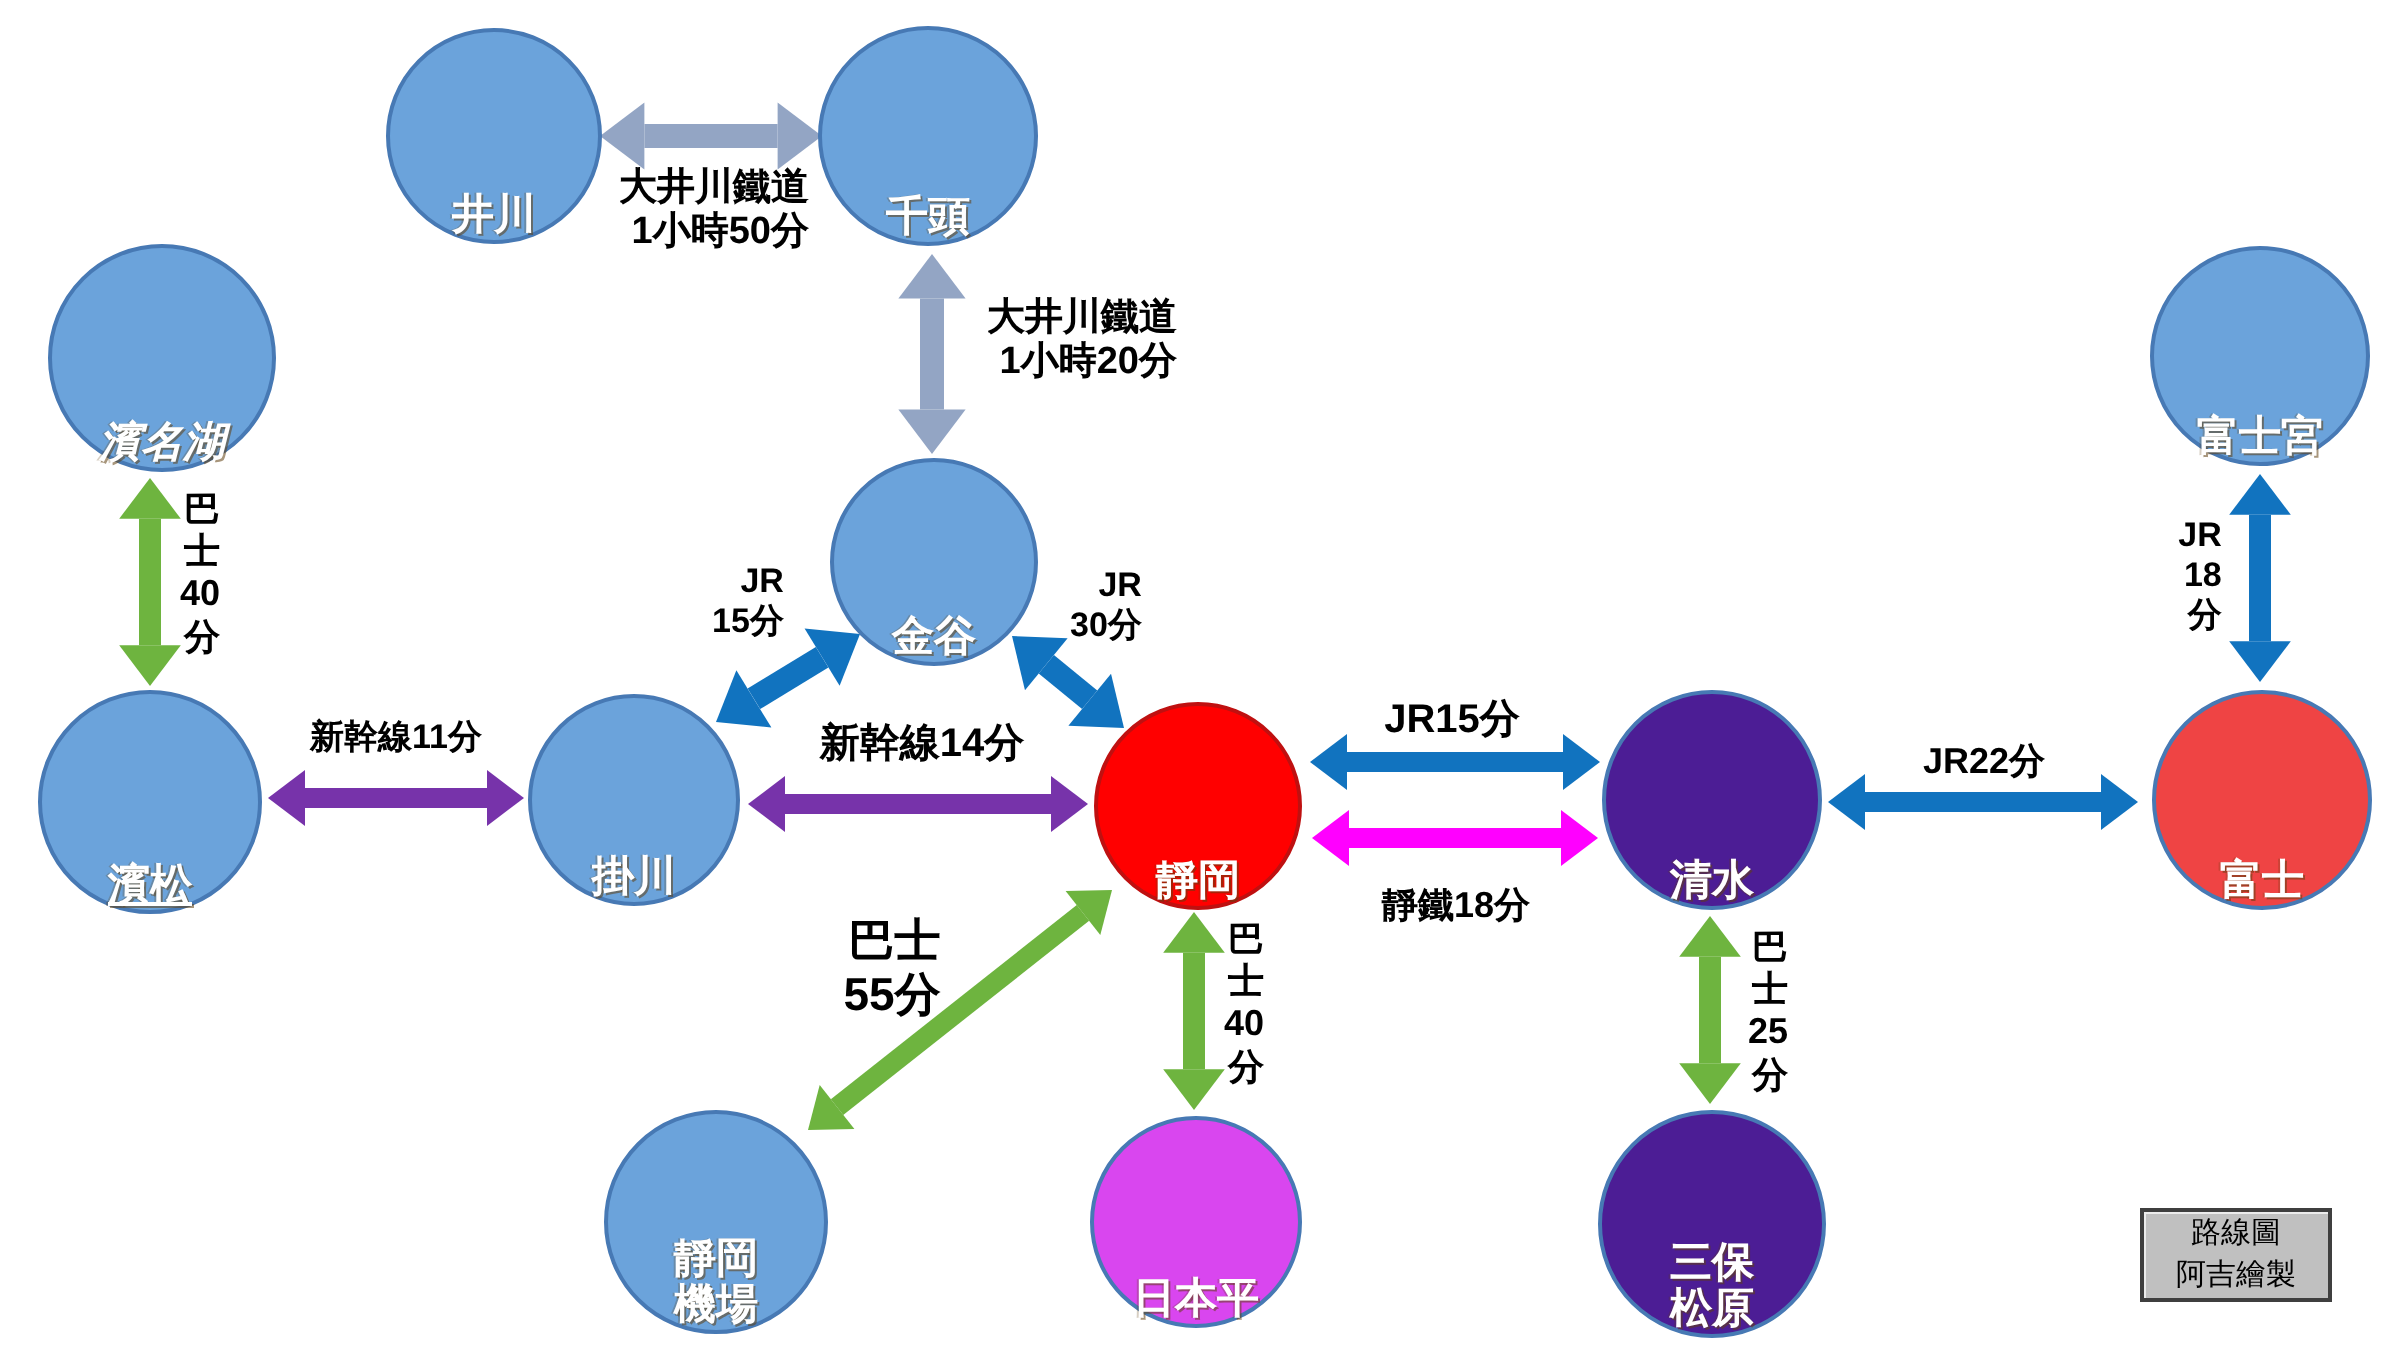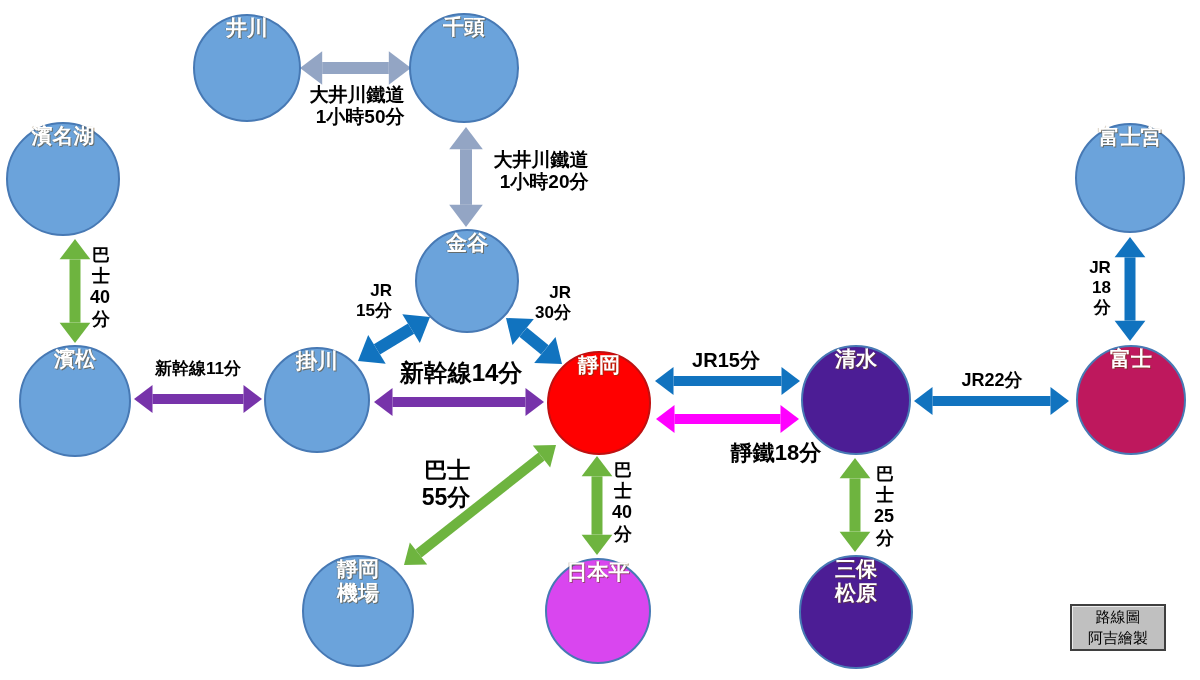--- a/index.html
+++ b/index.html
@@ -1,18 +1,18 @@
 <!DOCTYPE html>
 <html><head>
 <meta charset="utf-8">
 <style>
   html,body{margin:0;padding:0;background:#ffffff;font-family:"Liberation Sans",sans-serif;}
   .canvas{position:relative;width:1200px;height:680px;background:#ffffff;overflow:hidden;}
   .edges-layer{position:absolute;left:0;top:0;width:1200px;height:680px;}
-  .node{position:absolute;box-sizing:border-box;border-radius:50%;display:flex;align-items:flex-start;justify-content:center;text-align:center;color:#ffffff;font-weight:bold;font-size:21px;line-height:1.12;white-space:pre-line;text-shadow:1px 1px 0 rgba(96,64,16,0.55),-1px 0 0 rgba(96,64,16,0.25);}
+  .node{position:absolute;box-sizing:border-box;border-radius:50%;display:flex;align-items:flex-end;justify-content:center;text-align:center;color:#ffffff;font-weight:bold;font-size:21px;line-height:1.12;white-space:pre-line;text-shadow:1px 1px 0 rgba(96,64,16,0.55),-1px 0 0 rgba(96,64,16,0.25);}
   .edge-label{position:absolute;transform:translate(-50%,-50%);color:#000000;font-weight:bold;font-size:18px;line-height:1.18;white-space:pre-line;text-align:right;}
   .legend{position:absolute;box-sizing:border-box;background:#C0C0C0;border:2px solid #3F3F3F;box-shadow:inset 1px 1px 0 #ECECEC;display:flex;flex-direction:column;align-items:center;justify-content:center;font-size:15px;line-height:1.35;color:#000000;}
 </style>
 </head>
 <body>
 
 <div class="canvas">
   <svg class="edges-layer" width="1200" height="680" viewBox="0 0 1200 680">
       <g>
         <line x1="322.2" y1="68" x2="388.8" y2="68" stroke="#93A5C4" stroke-width="12"></line>
@@ -81,51 +81,51 @@
       </g>
       <g>
         <line x1="855" y1="478.35" x2="855" y2="531.65" stroke="#6EB43F" stroke-width="11"></line>
         <polygon points="855,458 839.6,478.35 870.4,478.35" fill="#6EB43F"></polygon>
         <polygon points="855,552 839.6,531.65 870.4,531.65" fill="#6EB43F"></polygon>
       </g>
     </svg>
   <div>
       <div class="node" style="left: 193px; top: 14px; width: 108px; height: 108px; background: rgb(107, 163, 219); border: 2px solid rgb(71, 121, 180);"><span>井川</span></div>
       <div class="node" style="left: 409px; top: 13px; width: 110px; height: 110px; background: rgb(107, 163, 219); border: 2px solid rgb(71, 121, 180);"><span>千頭</span></div>
-      <div class="node" style="left: 6px; top: 122px; width: 114px; height: 114px; background: rgb(107, 163, 219); border: 2px solid rgb(71, 121, 180);"><span>濱名湖</span></div>
-      <div class="node" style="left: 19px; top: 345px; width: 112px; height: 112px; background: rgb(107, 163, 219); border: 2px solid rgb(71, 121, 180);"><span>濱松</span></div>
+      <div class="node" style="left: 24px; top: 122px; width: 114px; height: 114px; background: rgb(107, 163, 219); border: 2px solid rgb(71, 121, 180); font-style: italic;"><span>濱名湖</span></div>
+      <div class="node" style="left: 19px; top: 345px; width: 112px; height: 112px; background: rgb(107, 163, 219); border: 2px solid rgb(71, 121, 180); text-decoration: underline;"><span>濱松</span></div>
       <div class="node" style="left: 264px; top: 347px; width: 106px; height: 106px; background: rgb(107, 163, 219); border: 2px solid rgb(71, 121, 180);"><span>掛川</span></div>
       <div class="node" style="left: 415px; top: 229px; width: 104px; height: 104px; background: rgb(107, 163, 219); border: 2px solid rgb(71, 121, 180);"><span>金谷</span></div>
       <div class="node" style="left: 547px; top: 351px; width: 104px; height: 104px; background: rgb(255, 0, 0); border: 2px solid rgb(191, 16, 16);"><span>靜岡</span></div>
       <div class="node" style="left: 801px; top: 345px; width: 110px; height: 110px; background: #4c1d95; border: 2px solid rgb(71, 121, 180);"><span>清水</span></div>
-      <div class="node" style="left: 1076px; top: 345px; width: 110px; height: 110px; background: #be185d; border: 2px solid rgb(71, 121, 180);"><span>富士</span></div>
+      <div class="node" style="left: 1076px; top: 345px; width: 110px; height: 110px; background: #ef4444; border: 2px solid rgb(71, 121, 180);"><span>富士</span></div>
       <div class="node" style="left: 1075px; top: 123px; width: 110px; height: 110px; background: rgb(107, 163, 219); border: 2px solid rgb(71, 121, 180);"><span>富士宮</span></div>
       <div class="node" style="left: 302px; top: 555px; width: 112px; height: 112px; background: rgb(107, 163, 219); border: 2px solid rgb(71, 121, 180);"><span>靜岡
 機場</span></div>
       <div class="node" style="left: 545px; top: 558px; width: 106px; height: 106px; background: #d946ef; border: 2px solid rgb(71, 121, 180);"><span>日本平</span></div>
       <div class="node" style="left: 799px; top: 555px; width: 114px; height: 114px; background: #4c1d95; border: 2px solid rgb(71, 121, 180);"><span>三保
 松原</span></div>
     </div>
   <div>
       <div class="edge-label" style="left: 357px; top: 106px; font-size: 19px;">大井川鐵道
 1小時50分</div>
       <div class="edge-label" style="left: 541px; top: 171px; font-size: 19px;">大井川鐵道
 1小時20分</div>
       <div class="edge-label" style="left: 100px; top: 287px; font-size: 18px;">巴
 士
 40
 分</div>
       <div class="edge-label" style="left: 198px; top: 369px; font-size: 17px;">新幹線11分</div>
-      <div class="edge-label" style="left: 461px; top: 373px; font-size: 24px;">新幹線14分</div>
+      <div class="edge-label" style="left: 461px; top: 373px; font-size: 20px;">新幹線14分</div>
       <div class="edge-label" style="left: 374px; top: 301px; font-size: 17px;">JR
 15分</div>
       <div class="edge-label" style="left: 553px; top: 303px; font-size: 17px;">JR
 30分</div>
       <div class="edge-label" style="left: 726px; top: 361px; font-size: 20px;">JR15分</div>
-      <div class="edge-label" style="left: 728px; top: 453px; font-size: 22px; margin-left: 48px;">靜鐵18分</div>
+      <div class="edge-label" style="left: 728px; top: 453px; font-size: 18px;">靜鐵18分</div>
       <div class="edge-label" style="left: 992px; top: 381px; font-size: 18px;">JR22分</div>
       <div class="edge-label" style="left: 1100px; top: 288px; font-size: 17px;">JR
 18
 分</div>
       <div class="edge-label" style="left: 446px; top: 484px; font-size: 23px;">巴士
 55分</div>
       <div class="edge-label" style="left: 622px; top: 502px; font-size: 18px;">巴
 士
 40
 分</div>

